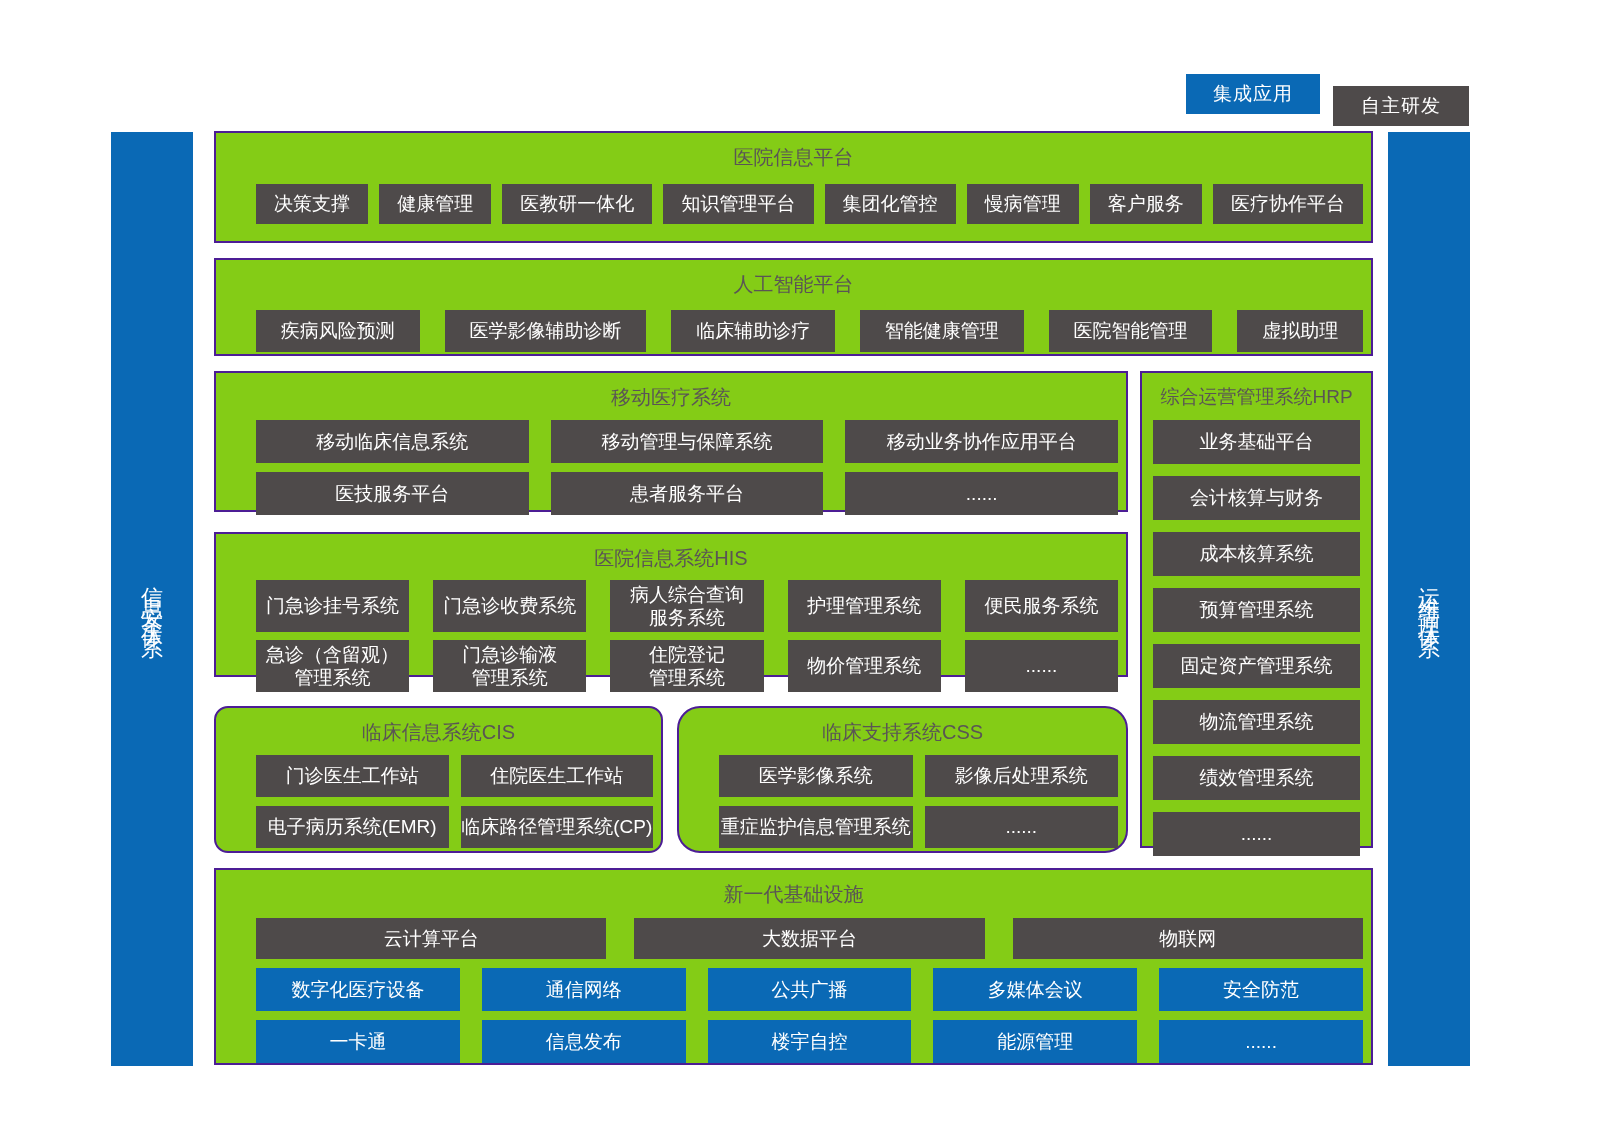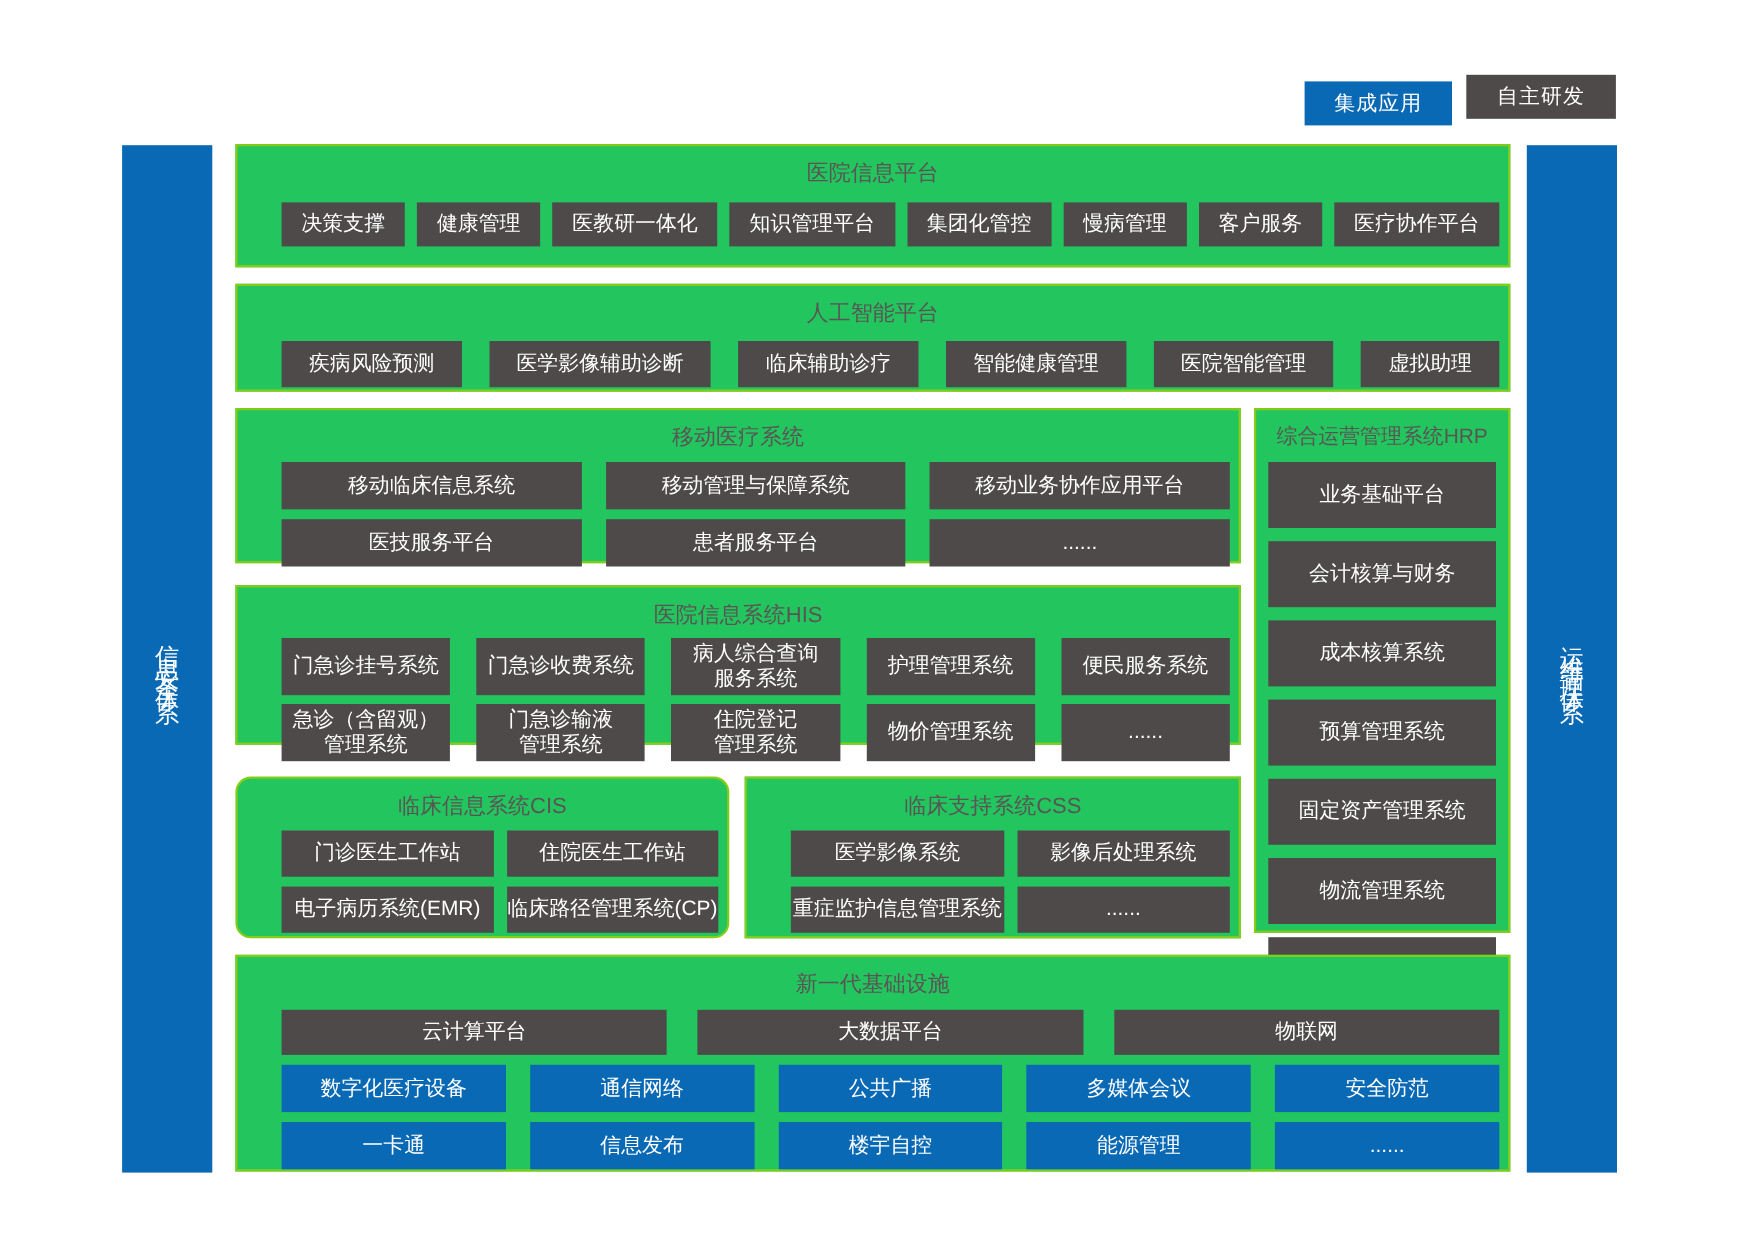--- a/index.html
+++ b/index.html
@@ -2,29 +2,29 @@
 <html lang="zh" style="--blue: #0a69b5; --dark: #4e4a4a;"><head>
 <meta charset="utf-8">
 <style>
   html,body{margin:0;padding:0;background:#fff;}
   body{font-family:"Liberation Sans","DejaVu Sans",sans-serif;}
   #canvas{position:relative;width:1600px;height:1136px;background:#fff;overflow:hidden;}
 
   .legend-btn{position:absolute;height:40px;display:flex;align-items:center;justify-content:center;
     color:#fff;font-size:19px;letter-spacing:1px;}
   #legend-integrated{left:1186px;top:74px;width:134px;background:var(--blue,#0a69b5);}
-  #legend-self{left:1333px;top:68px;width:136px;background:var(--dark,#4e4a4a);}
+  #legend-self{left:1333px;top:86px;width:136px;background:var(--dark,#4e4a4a);}
 
   .vbar{position:absolute;top:132px;width:82px;height:934px;background:var(--blue,#0a69b5);
     display:flex;align-items:center;justify-content:center;}
   #vbar-left{left:111px;}
   #vbar-right{left:1388px;}
   .vbar span{writing-mode:vertical-rl;color:#fff;font-size:22px;letter-spacing:10px;}
 
-  .section{position:absolute;border:2px solid #84cc16;background:#22c55e;box-sizing:border-box;
+  .section{position:absolute;border:2px solid #4c1d95;background:#84cc16;box-sizing:border-box;
     display:flex;flex-direction:column;}
   .sec-title{text-align:center;color:#5a5555;font-size:20px;padding-top:11px;flex:0 0 auto;}
   .row{display:flex;padding:0 8px;box-sizing:border-box;margin-left:32px;}
   .btn{background:var(--dark,#4e4a4a);color:#fff;display:flex;align-items:center;justify-content:center;
     font-size:19px;text-align:center;white-space:pre-line;line-height:1.22;box-sizing:border-box;}
   .btn.blue{background:var(--blue,#0a69b5);}
 
   
   #s1{left:214px;top:131px;width:1159px;height:112px;}
   #s1 .row{margin-top:13px;gap:11px;}
@@ -36,30 +36,30 @@
   #s2 .btn{height:42px;flex:1 1 auto;padding:0 22px;}
 
   
   #s3{left:214px;top:371px;width:914px;height:141px;}
   #s3 .row{margin-top:9px;gap:22px;}
   #s3 .btn{height:43px;flex:1 1 0;}
 
   
   #hrp{left:1140px;top:371px;width:233px;height:477px;}
   #hrp .col{display:flex;flex-direction:column;gap:12px;padding:10px 11px 0 11px;}
-  #hrp .btn{height:60px;flex:0 0 auto;}
+  #hrp .btn{height:44px;flex:0 0 auto;}
 
   
   #s4{left:214px;top:532px;width:914px;height:145px;}
   #s4 .row{margin-top:8px;gap:24px;}
   #s4 .btn{height:52px;flex:1 1 0;}
 
   
   #s5{left:214px;top:706px;width:449px;height:147px;border-radius:14px;}
-  #s6{left:677px;top:706px;width:451px;height:147px;}
+  #s6{left:677px;top:706px;width:451px;height:147px;border-radius:23px;}
   #s5 .row,#s6 .row{margin-top:9px;gap:12px;}
   #s5 .btn,#s6 .btn{height:42px;flex:1 1 0;}
 
   
   #s7{left:214px;top:868px;width:1159px;height:197px;}
   #s7 .row-dark{margin-top:10px;gap:28px;border-radius:10px;}
   #s7 .row-dark .btn{height:41px;flex:1 1 0;}
   #s7 .row-blue{margin-top:9px;gap:22px;}
   #s7 .row-blue .btn{height:43px;flex:1 1 0;}
 </style>

